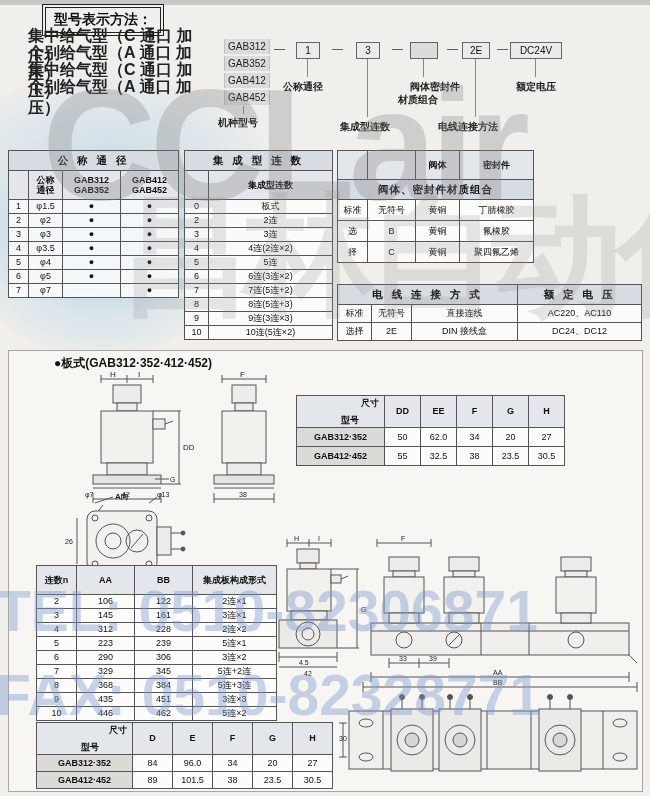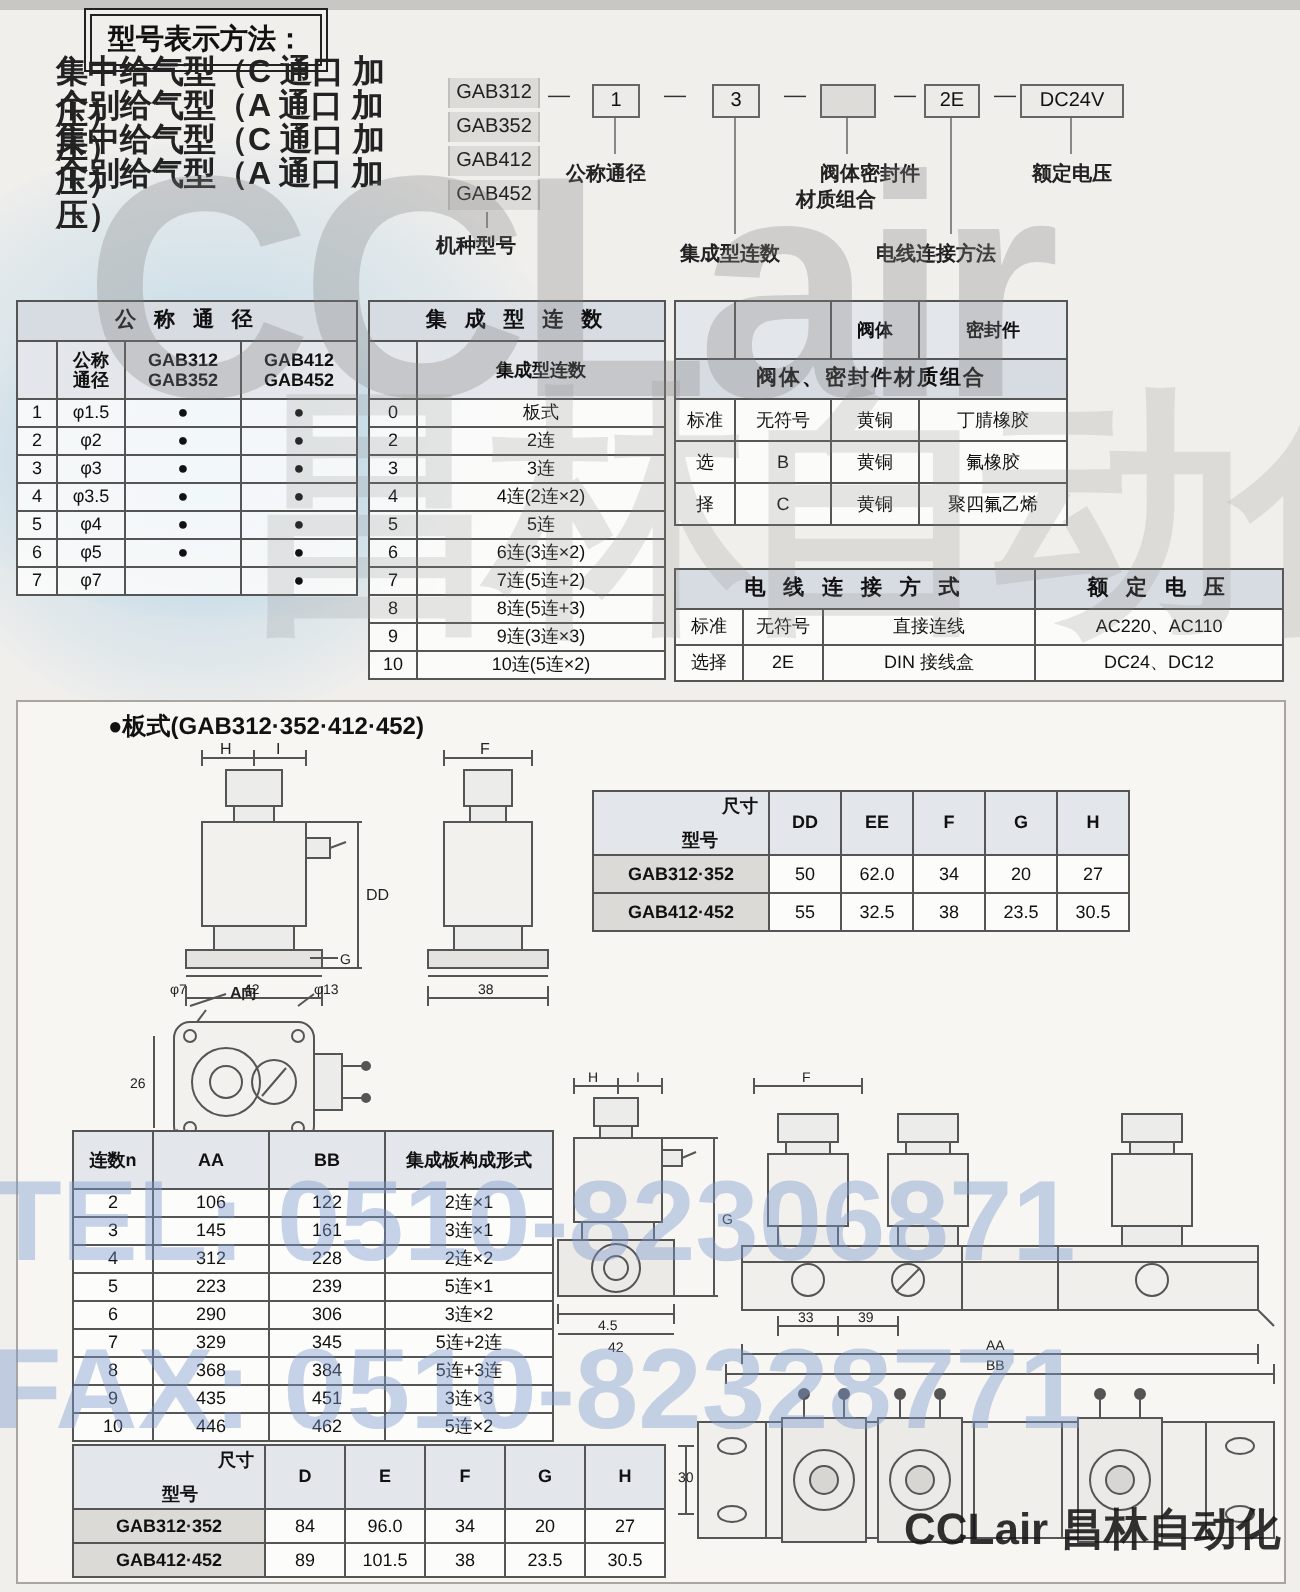--- a/index.html
+++ b/index.html
@@ -688,14 +688,13 @@
         <line x1="4" y1="34" x2="4" y2="68"></line>
           <line x1="0" y1="34" x2="8" y2="34"></line>
           <line x1="0" y1="68" x2="8" y2="68"></line>
       </g>
       <text x="0" y="52" font-size="7">30</text>
     </svg>
   </div>
 
   <div class="wm wm-tel">TEL: 0510-82306871</div>
   <div class="wm wm-fax">FAX: 0510-82328771</div>
-  <div class="wm wm-bottom">CCLair 昌林自动化</div>
 </div>
 
 </body></html>

